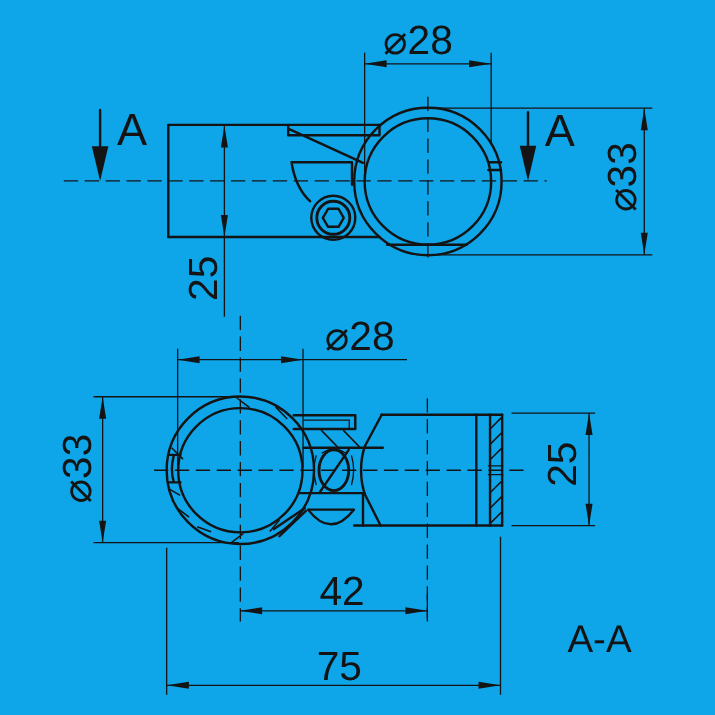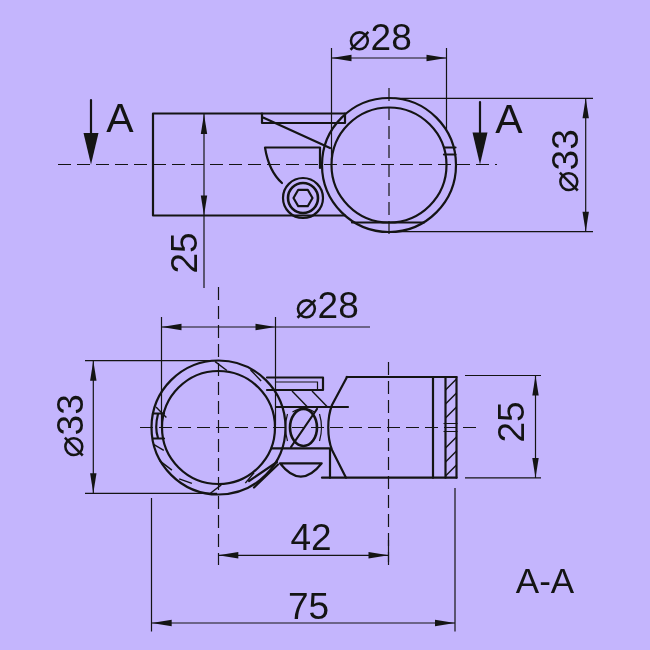--- a/index.html
+++ b/index.html
@@ -1,16 +1,16 @@
 <!DOCTYPE html>
 <html><head>
 <meta charset="utf-8">
 <style>
   html,body{margin:0;padding:0;background:#fff;}
-  .canvas{position:relative;width:650px;height:650px;background:#c4b5fd;overflow:hidden;}
+  .canvas{position:relative;width:650px;height:650px;background:#0ea5e9;overflow:hidden;}
   svg{position:absolute;left:0;top:0;}
   .outline{fill:none;stroke:#141414;stroke-width:2.2;stroke-linecap:round;stroke-linejoin:round;}
   .bold{fill:none;stroke:#141414;stroke-width:2.6;}
   .thin{fill:none;stroke:#141414;stroke-width:1.2;}
   .hatch{fill:none;stroke:#141414;stroke-width:1.4;}
   .cl{fill:none;stroke:#141414;stroke-width:1.2;stroke-dasharray:13 6;}
   .arr{fill:#141414;stroke:none;}
   text{fill:#141414;font-family:"Liberation Sans","DejaVu Sans",sans-serif;}
   .dim{font-size:37px;}
   .marker{font-size:41px;}

